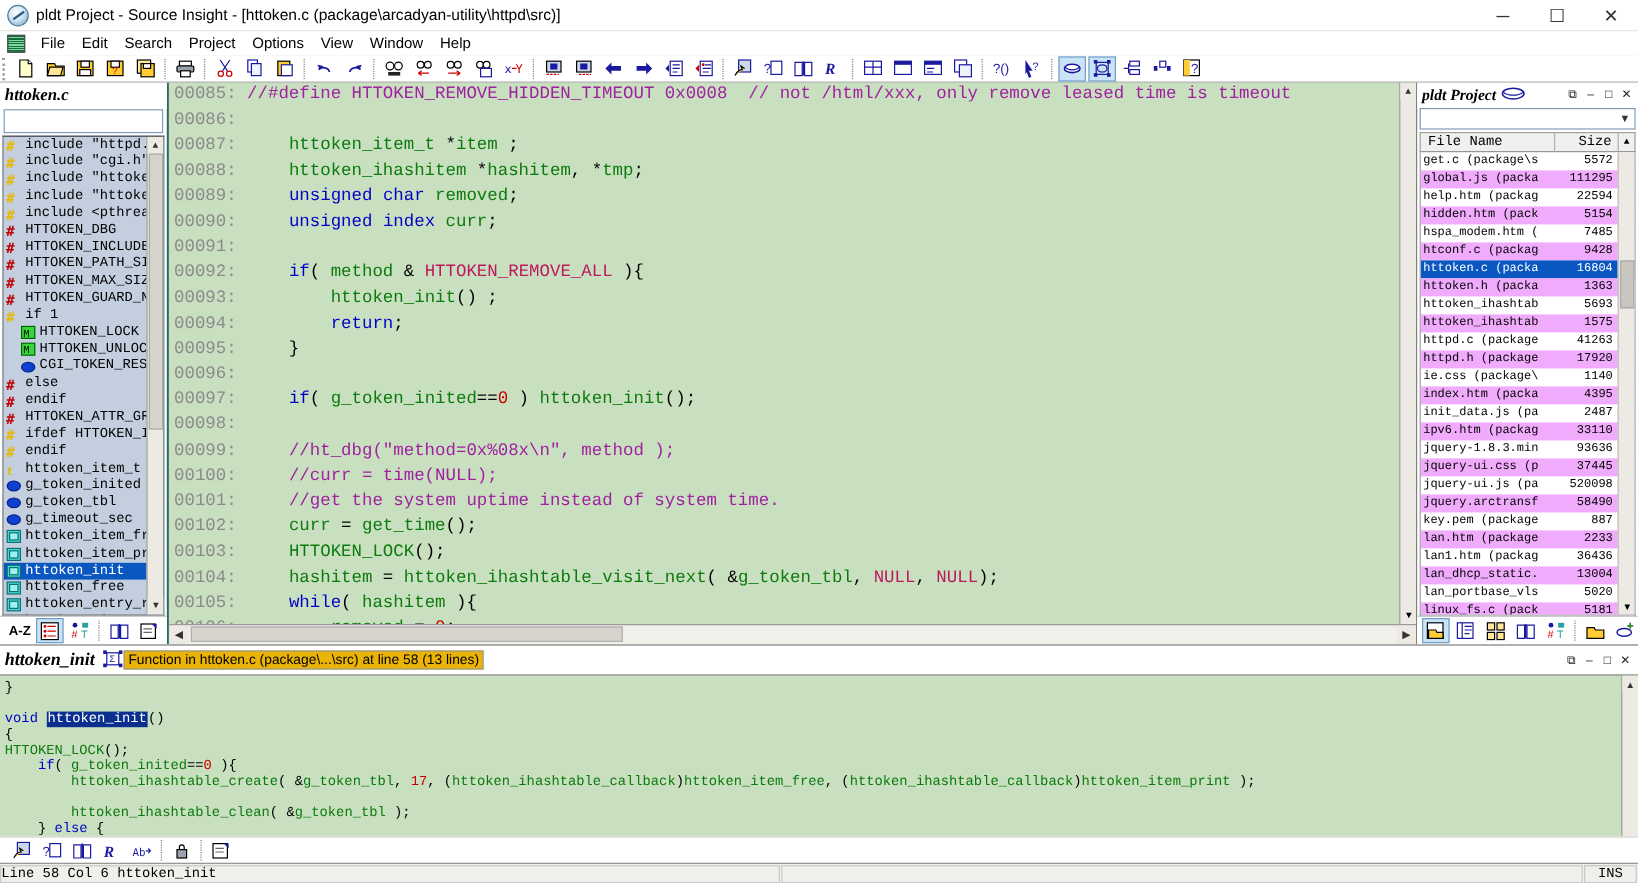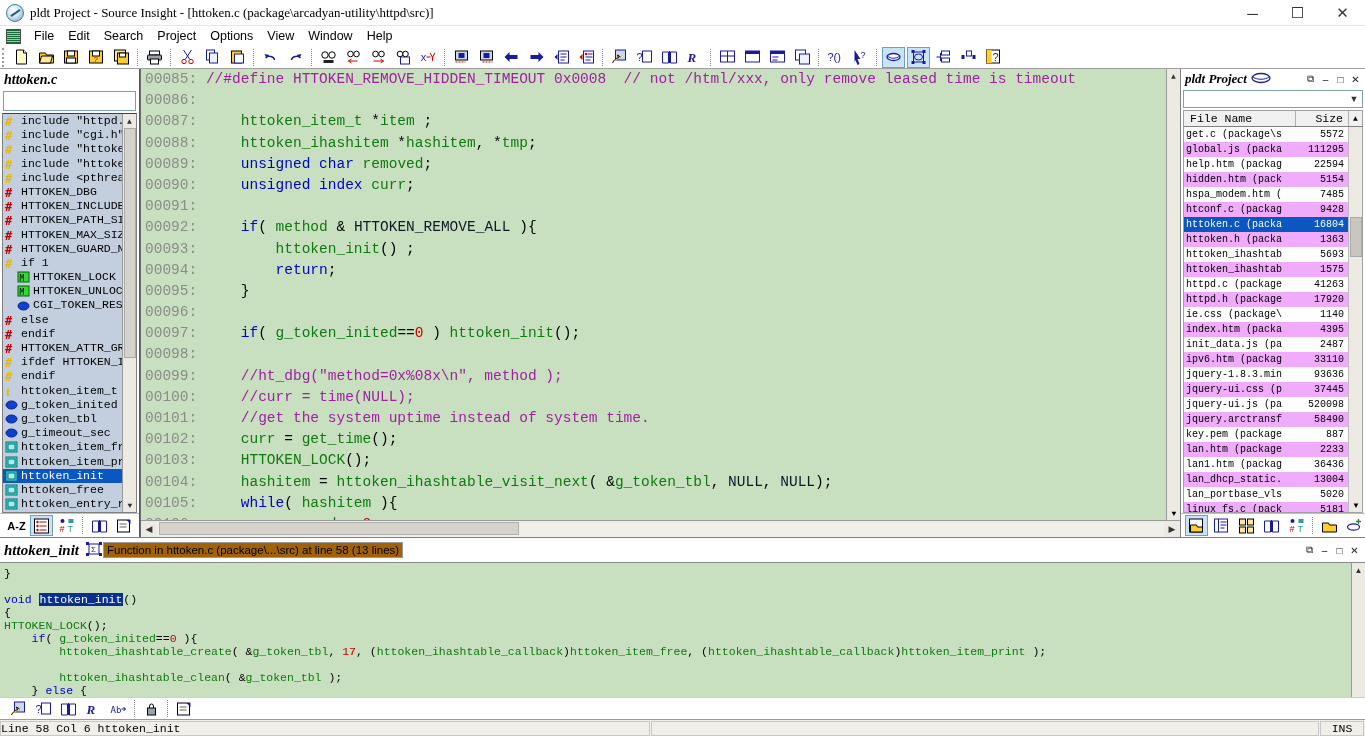--- a/index.html
+++ b/index.html
@@ -26,21 +26,21 @@
     background: radial-gradient(circle at 40% 35%, #ffffff 0%, #cfe6f5 45%, #6a9fc0 100%);
     border: 1px solid #4a7b99;
     position: relative; flex: none;
   }
   .titlebar .app-icon::after {
     content: ""; position: absolute; left: 3px; top: 7px;
     width: 11px; height: 2px; background: #2a5d7c; transform: rotate(-35deg);
   }
   .titlebar .title-text {
     font-size: 13px; color: #000; white-space: nowrap;
-    font-family: Liberation Serif, serif;
+    font-family: Liberation Sans, sans-serif;
   }
   .win-controls { margin-left: auto; display: flex; height: 100%; }
   .win-btn {
     width: 45px; height: 26px; display: flex; align-items: center; justify-content: center;
     color: #333; font-size: 15px; font-family: "Liberation Sans", sans-serif;
   }
 
   
   .menubar {
     height: 20px; background: #ffffff;
@@ -147,21 +147,21 @@
   }
   .code-line {
     height: 21.2px; line-height: 21.2px; white-space: pre;
     font-family: "Liberation Mono", monospace; font-size: 14.5px;
     padding-left: 4px;
   }
   .ln { color: #8a8a8a; }
   .kw  { color: #0000c8; }        
   .typ { color: #0d7a0d; }        
   .cmt { color: #a020a0; }        
-  .mac { color: #0f172a; }        
+  .mac { color: #be185d; }        
   .pun { color: #000000; }        
   .num { color: #c80000; }
   .editor-scroll-v {
     position: absolute; right: 0; top: 0; width: 14px; height: 100%;
     background: #eceae3; border-left: 1px solid #9a9a9a;
   }
   .editor-hbar {
     height: 17px; background: #eceae3; border-top: 1px solid #9a9a9a;
     display: flex; align-items: center;
   }
@@ -225,21 +225,21 @@
     background: #fff; border-top: 1px solid #808080;
     display: flex; flex-direction: column;
   }
   .ctx-header { height: 24px; display: flex; align-items: center; padding-left: 4px; }
   .ctx-name {
     font-style: italic; font-weight: bold; font-size: 15px;
     font-family: "Liberation Serif", serif; color: #000; margin-right: 6px;
   }
   .ctx-info {
     font-size: 11.5px; color: #000; border: 1px solid #9a9a9a;
-    padding: 0 3px; background: #a16207; line-height: 14px;
+    padding: 0 3px; background: #eab308; line-height: 14px;
     font-family: "Liberation Sans", sans-serif;
   }
   .ctx-ctrls { margin-left: auto; display: flex; gap: 2px; padding-right: 4px; }
   .ctx-body {
     flex: 1; background: #c9e0c0; position: relative; overflow: hidden;
     border-top: 1px solid #8a8a8a;
   }
   .ctx-line {
     height: 13px; line-height: 13px; white-space: pre;
     font-family: "Liberation Mono", monospace; font-size: 11.5px;

